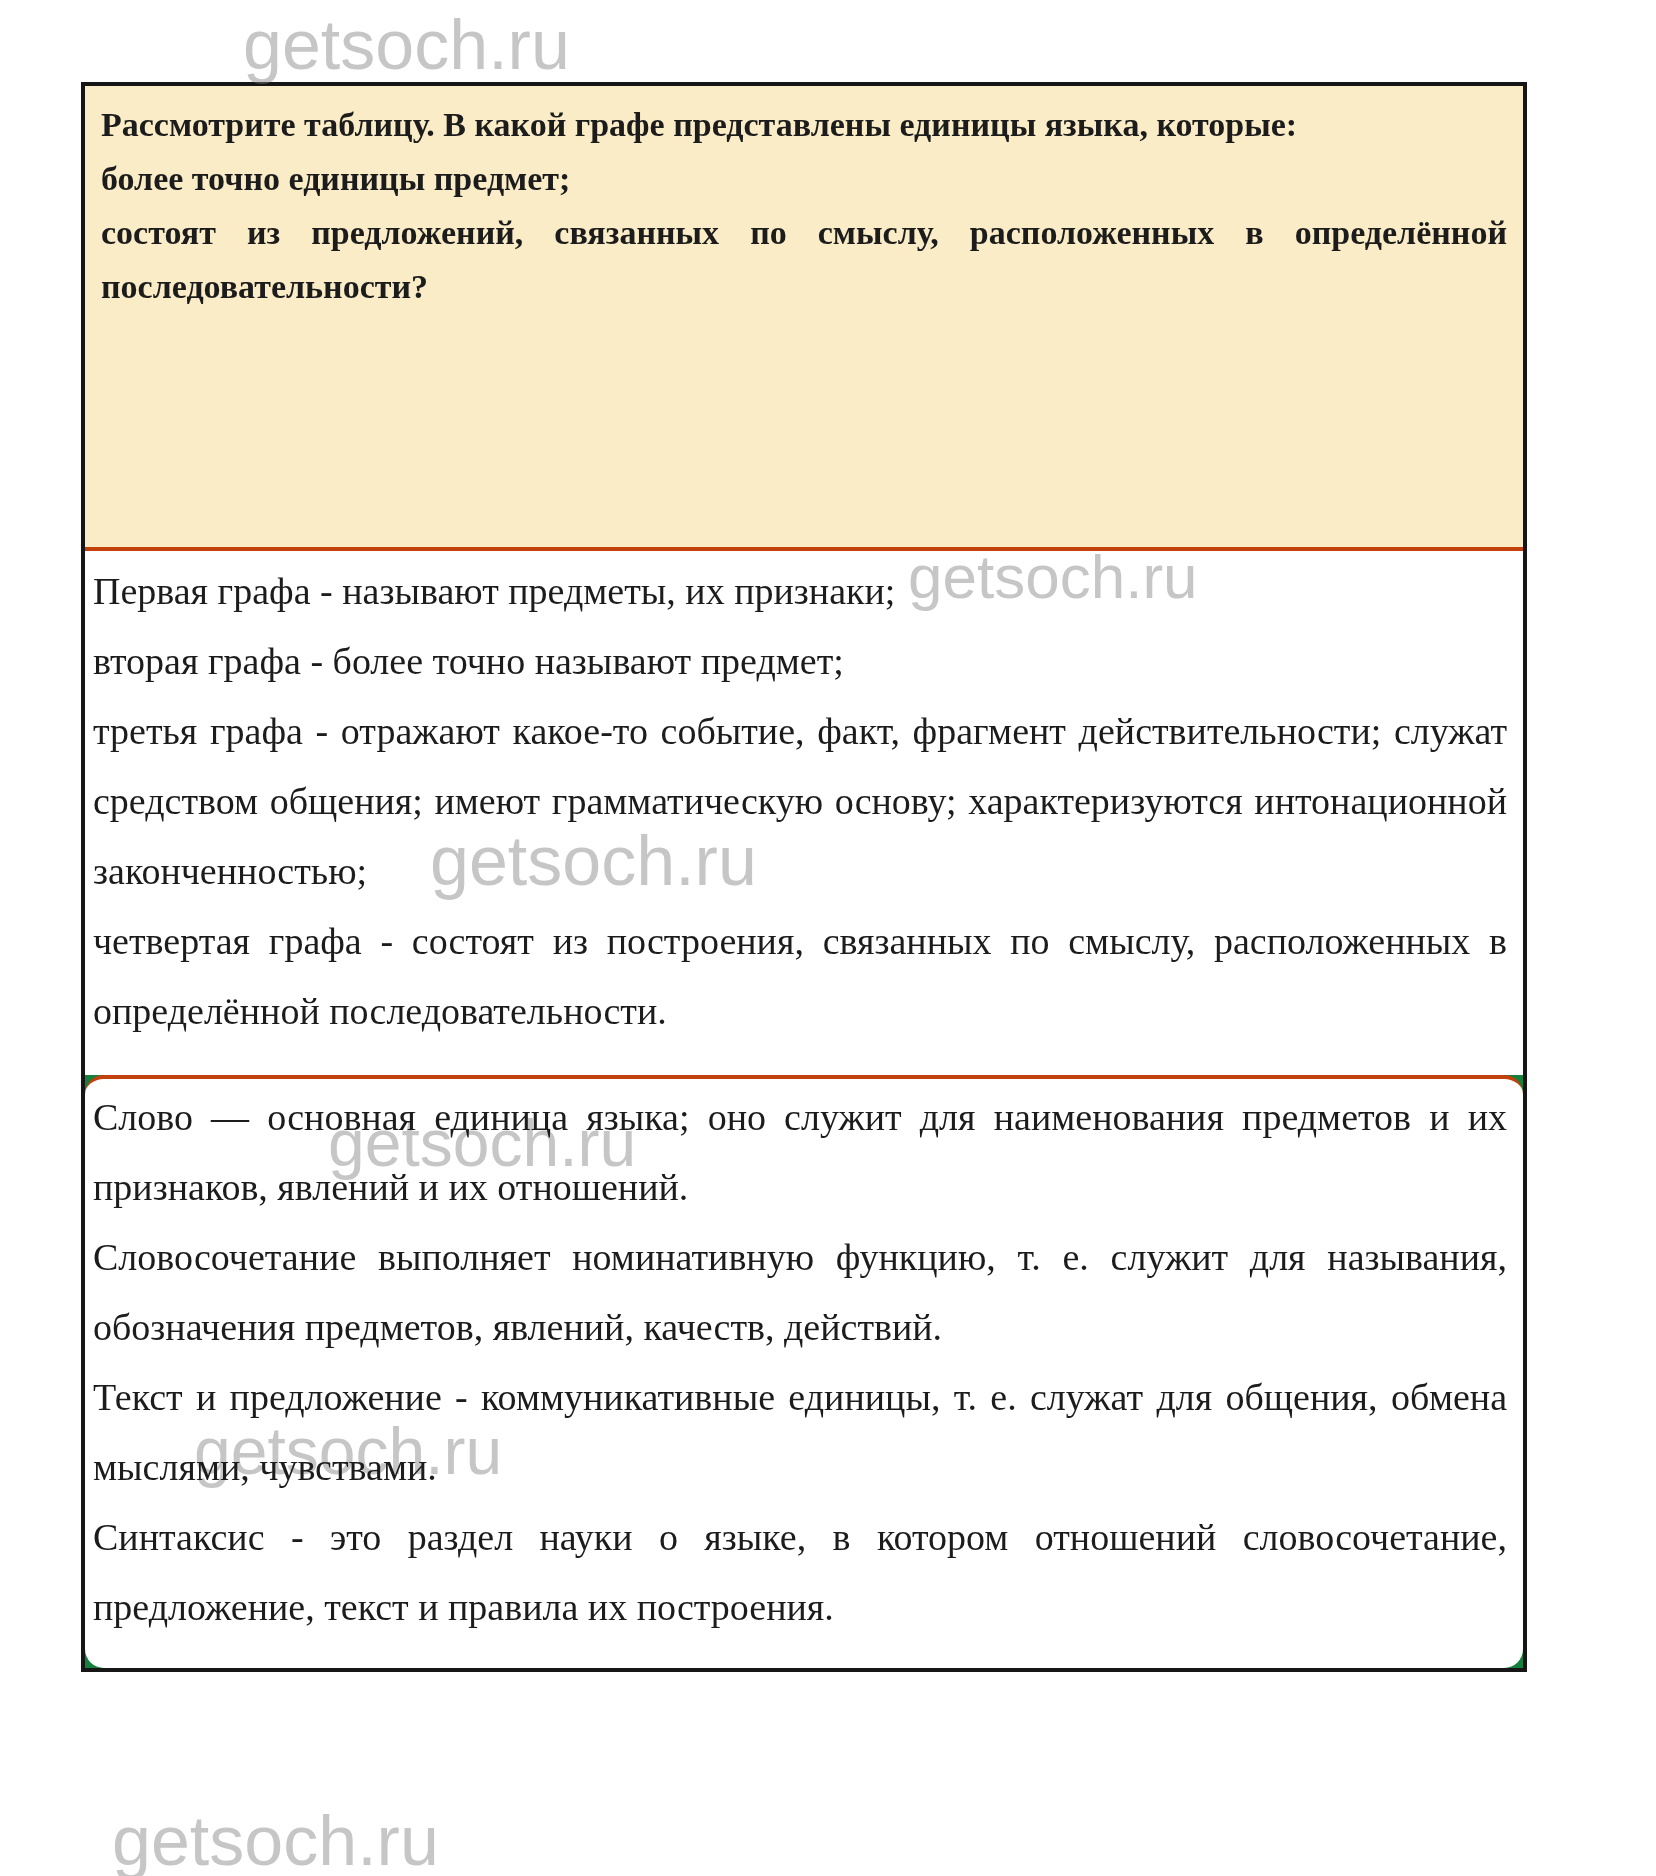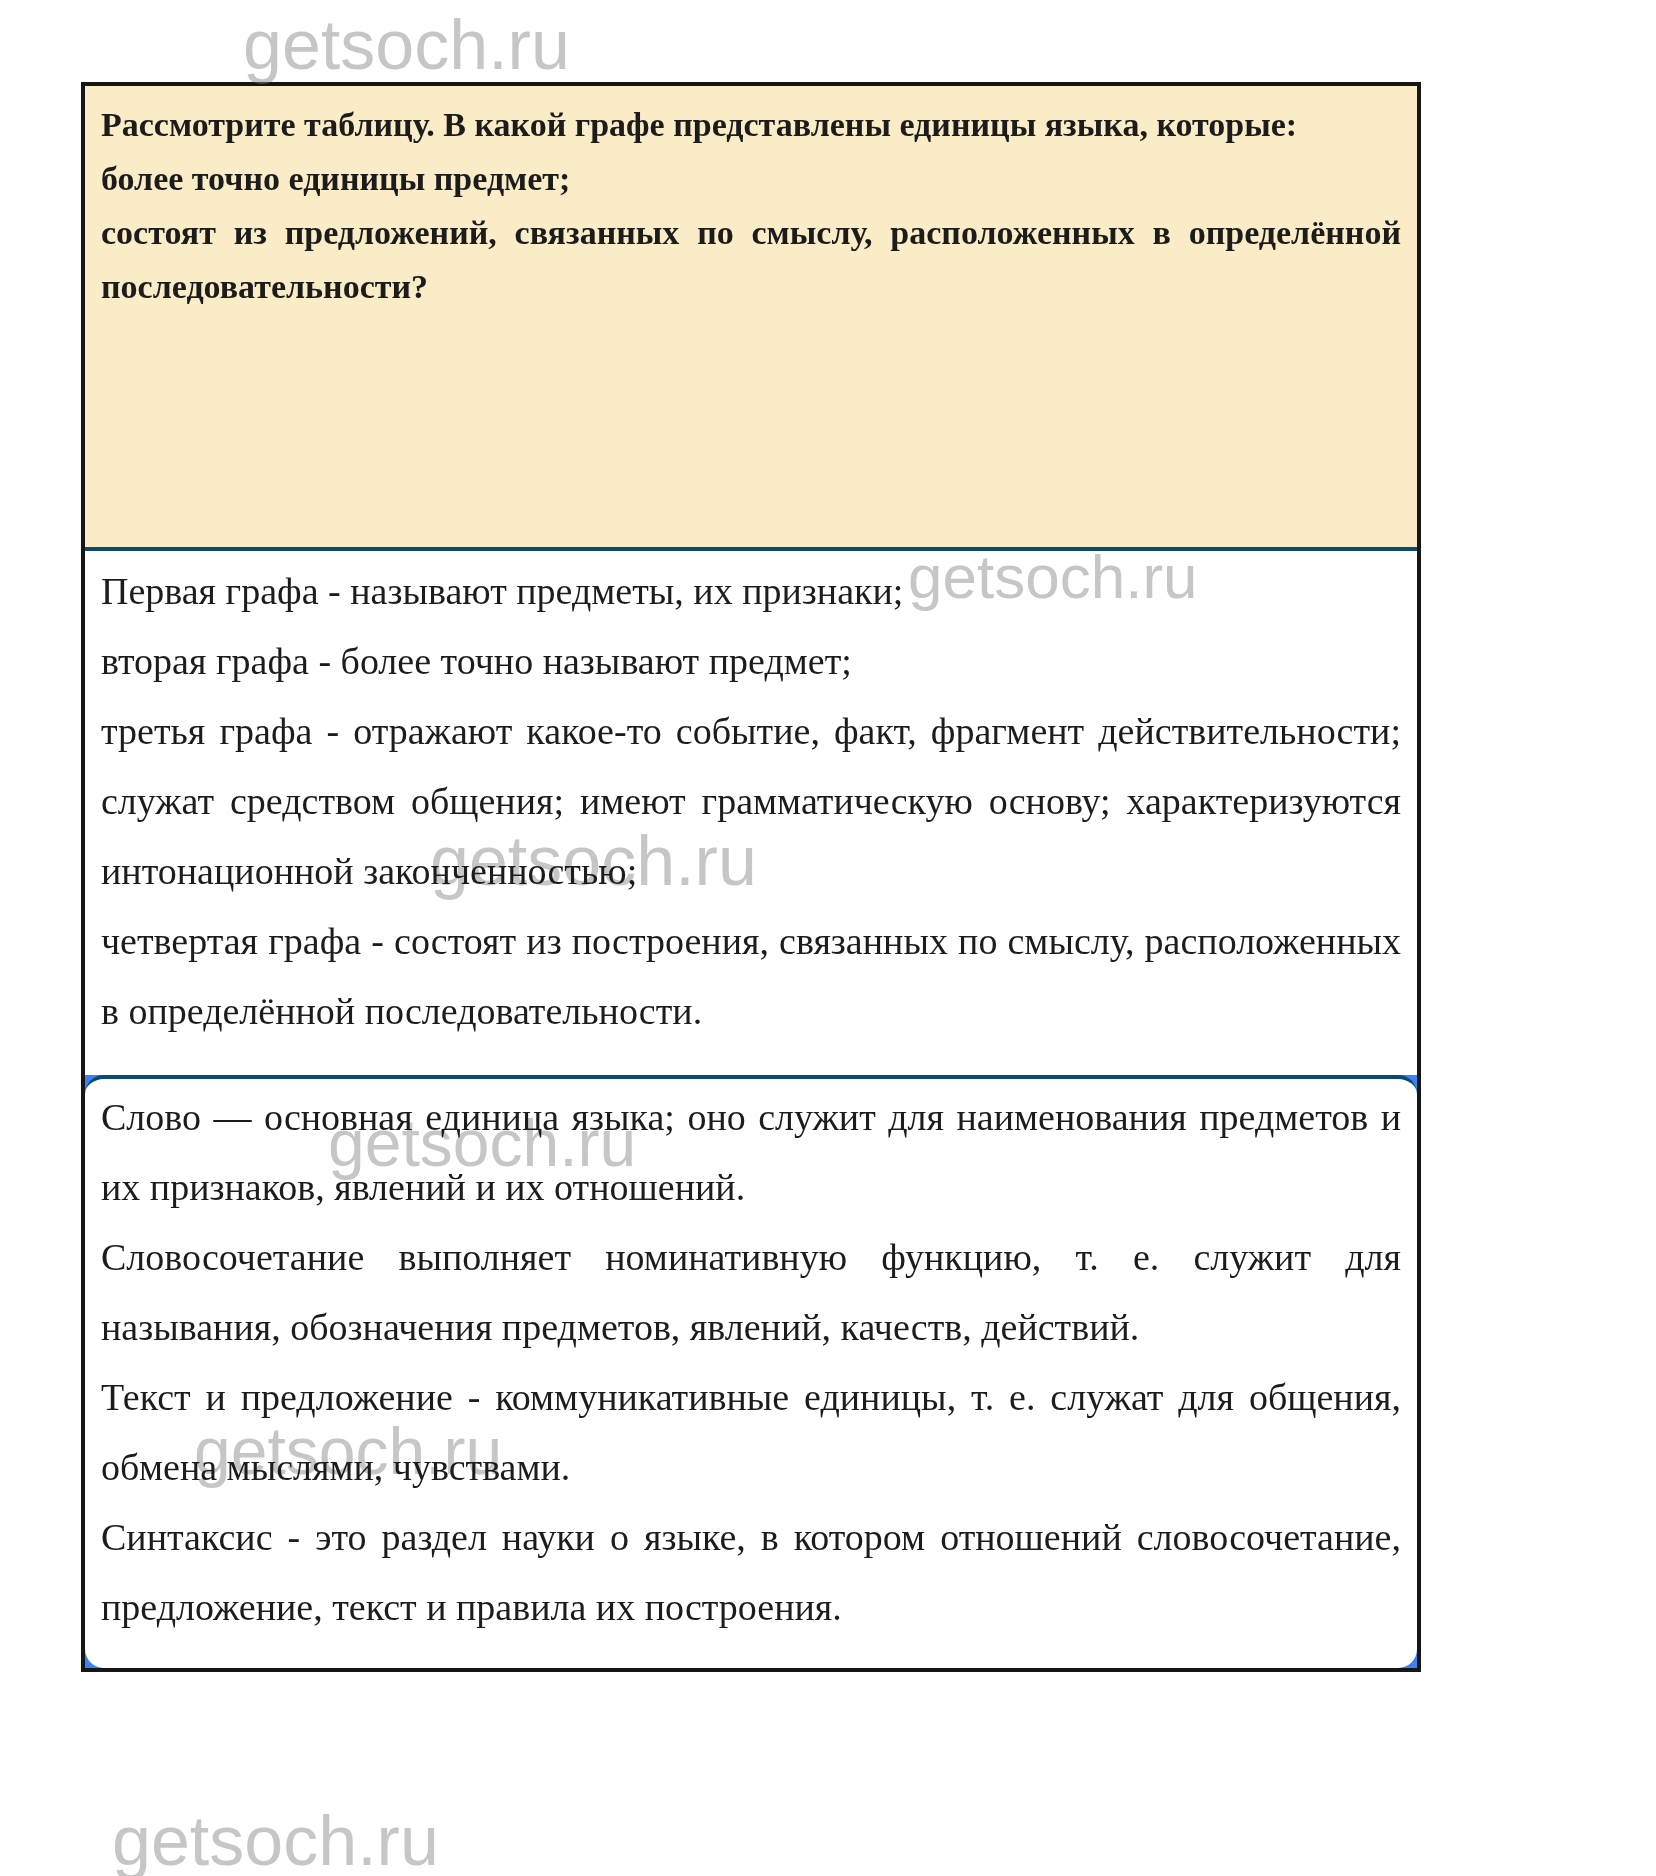--- a/index.html
+++ b/index.html
@@ -31,31 +31,32 @@
   .wm3 { left: 430px;  top: 826px;  font-size: 70px; }
   .wm4 { left: 328px;  top: 1110px; font-size: 66px; }
   .wm5 { left: 194px;  top: 1418px; font-size: 66px; }
   .wm6 { left: 112px;  top: 1806px; font-size: 70px; }
 
   
   .qa-table {
     position: absolute;
     left: 81px;
     top: 82px;
-    width: 1340px;
+    width: 1446px;
     box-sizing: border-box;
     border: 4px solid #161616;
-    background: #3b82f6;
+    background: #15803d;
   }
   .row {
     box-sizing: border-box;
     overflow: hidden;
   }
   .row + .row {
-    border-top: 4px solid #0c4a6e;
+    border-top: 4px solid #c2410c;
+    padding-left: 8px;
   }
   .row p {
     margin: 0;
     position: relative;   
     z-index: 2;
     text-align: justify;
   }
   .row.question {
     background: #F9ECC7;
     font-weight: bold;

